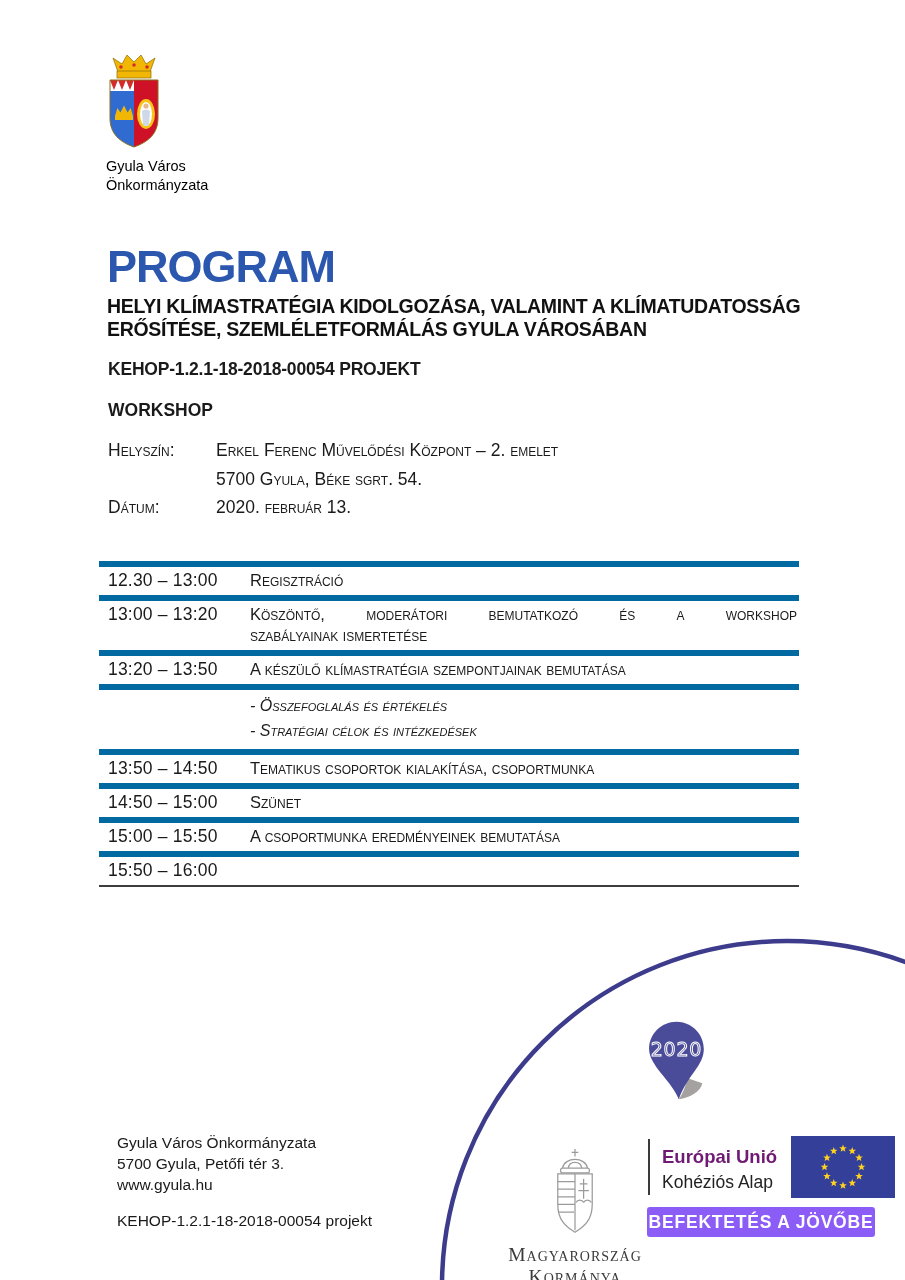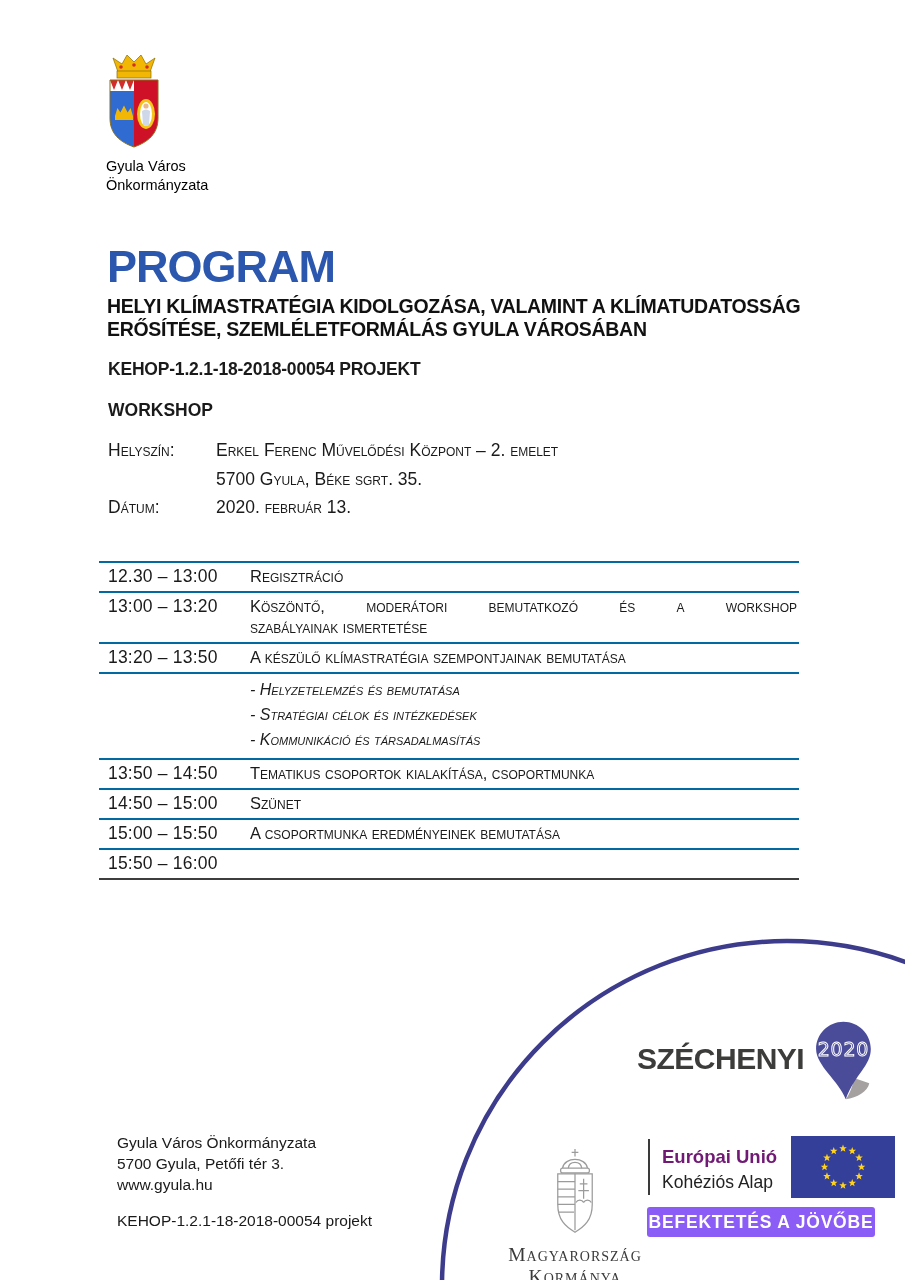--- a/index.html
+++ b/index.html
@@ -19,21 +19,21 @@
   .subtitle { margin-top:6px; font-size:19.5px; font-weight:bold; letter-spacing:-0.3px; line-height:1.2; color:#111; }
 
   .kehop { left:108px; top:359px; font-size:17.5px; font-weight:bold; letter-spacing:-0.2px; }
   .workshop { left:108px; top:400px; font-size:17.5px; font-weight:bold; }
 
   
   .venue { left:108px; top:436px; display:grid; grid-template-columns:108px auto; font-size:17.5px; line-height:28.5px; }
 
   
   .schedule { left:99px; top:561px; width:700px; border-bottom:2px solid #3d3d3d; }
-  .s-row { display:flex; border-top:2px solid #0369a1; padding:3px 0 4px 0; }
+  .s-row { display:flex; border-top:6px solid #0369a1; padding:3px 0 4px 0; }
   .s-time { width:151px; flex:none; padding-left:9px; font-size:17.5px; line-height:21px; letter-spacing:0.2px; }
   .s-desc { flex:1; font-size:16.5px; line-height:21px; padding-right:2px; }
   .line-just { text-align:justify; text-align-last:justify; }
   .s-row.sub { padding:3px 0 6px 0; }
   .s-row.sub .s-desc { font-style:italic; font-size:16px; }
   .s-row.sub .s-desc div { line-height:25px; }
 
   
   .footer-left { left:117px; top:1132px; font-size:15.5px; line-height:21px; }
   .footer-project { margin-top:15px; }
@@ -111,21 +111,21 @@
     </div>
   </div>
 
   <div class="layer kehop">KEHOP-1.2.1-18-2018-00054 PROJEKT</div>
   <div class="layer workshop">WORKSHOP</div>
 
   <div class="layer venue sc">
     <div>Helyszín:</div>
     <div>Erkel Ferenc Művelődési Központ – 2. emelet</div>
     <div></div>
-    <div>5700 Gyula, Béke sgrt. 35.</div>
+    <div>5700 Gyula, Béke sgrt. 54.</div>
     <div>Dátum:</div>
     <div>2020. február 13.</div>
   </div>
 
   <div class="layer schedule">
     <div class="s-row">
       <div class="s-time">12.30 – 13:00</div>
       <div class="s-desc sc">Regisztráció</div>
     </div>
     <div class="s-row">
@@ -135,23 +135,22 @@
         <div>szabályainak ismertetése</div>
       </div>
     </div>
     <div class="s-row">
       <div class="s-time">13:20 – 13:50</div>
       <div class="s-desc sc">A készülő klímastratégia szempontjainak bemutatása</div>
     </div>
     <div class="s-row sub">
       <div class="s-time"></div>
       <div class="s-desc sc">
-        <div>- Helyzetelemzés és bemutatása</div>
+        <div>- Összefoglalás és értékelés</div>
         <div>- Stratégiai célok és intézkedések</div>
-        <div>- Kommunikáció és társadalmasítás</div>
       </div>
     </div>
     <div class="s-row">
       <div class="s-time">13:50 – 14:50</div>
       <div class="s-desc sc">Tematikus csoportok kialakítása, csoportmunka</div>
     </div>
     <div class="s-row">
       <div class="s-time">14:50 – 15:00</div>
       <div class="s-desc sc">Szünet</div>
     </div>
@@ -165,21 +164,20 @@
   </div>
 
   <div class="layer footer-left">
     <div>Gyula Város Önkormányzata</div>
     <div>5700 Gyula, Petőfi tér 3.</div>
     <div>www.gyula.hu</div>
     <div class="footer-project">KEHOP-1.2.1-18-2018-00054 projekt</div>
   </div>
 
   <div class="layer szechenyi-block">
-    <span class="szechenyi-text">SZÉCHENYI</span>
     <svg class="szechenyi-pin" viewBox="0 0 100 110">
       <path d="M47,104 C62,102 76,94 78,83 L58,76 C56,88 52,97 47,104 Z" fill="#A5A1A0"></path>
       <path d="M44,2 C64,2 80,18 80,38 C80,60 60,70 47,104 C38,80 8,60 8,38 C8,18 24,2 44,2 Z" fill="#4B4C99"></path>
       <text x="44" y="47" text-anchor="middle" font-family="DejaVu Sans, sans-serif" font-size="25" fill="none" stroke="#ffffff" stroke-width="1.3" letter-spacing="1">2020</text>
     </svg>
   </div>
 
   <div class="layer gov-block">
     <svg width="62" height="90" viewBox="0 0 64 94">
       <g fill="none" stroke="#9b9b9b" stroke-width="1.3">

